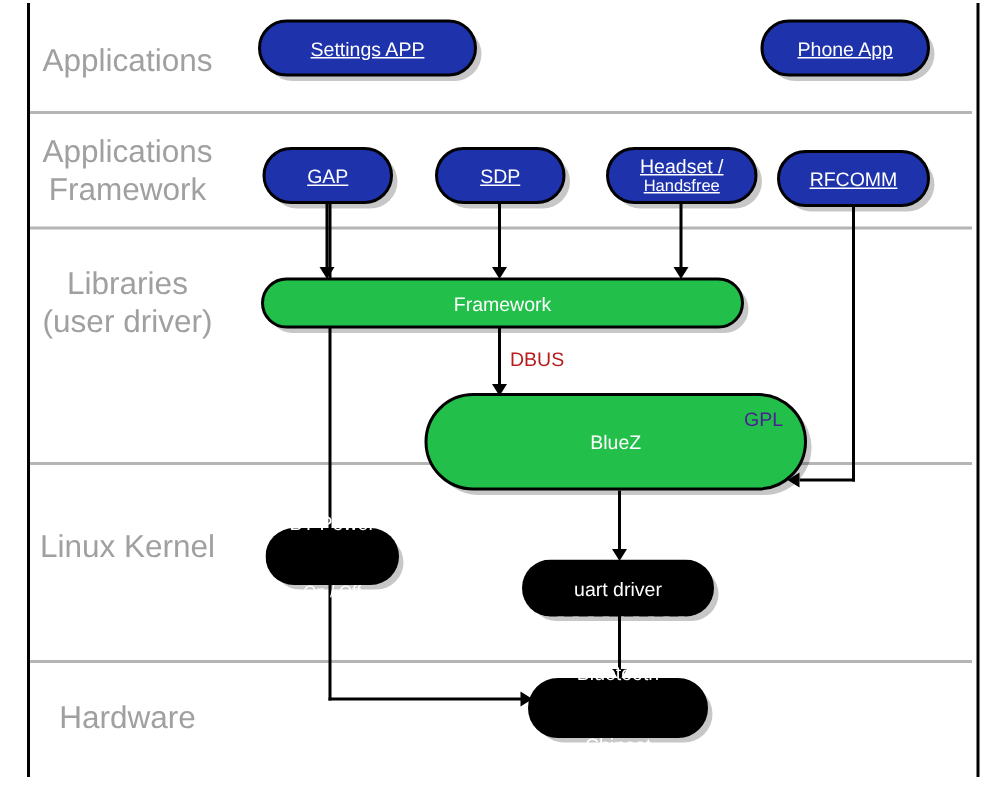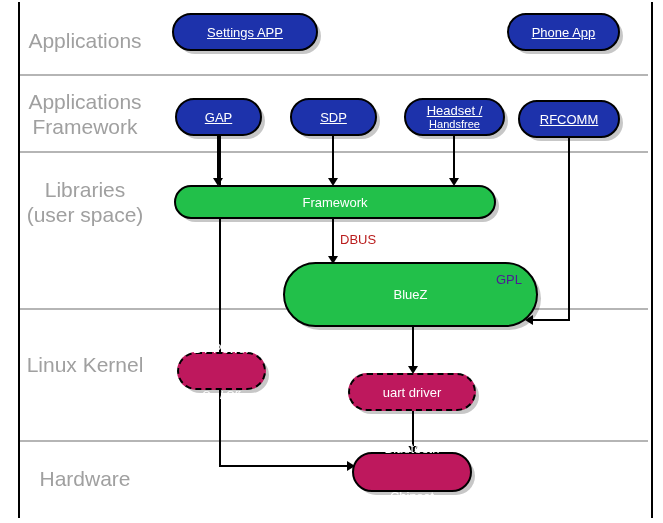--- a/index.html
+++ b/index.html
@@ -58,21 +58,21 @@
     align-items: center;
     justify-content: center;
     text-align: center;
     box-shadow: 4px 4px 0 -1px rgba(0,0,0,0.22);
     z-index: 4;
   }
   .node .l1 { font-size: 13px; line-height: 15px; }
   .node .l2 { font-size: 11px; line-height: 13px; }
   .node.blue  { background: #1d32ab; text-decoration: underline; }
   .node.green { background: #22c04a; }
-  .node.red   { background: #be185d; gap: 33px; }
+  .node.red   { background: #000000; gap: 33px; }
   .node.dashed { border-style: dashed; }
   .node.big .l1 { font-size: 13px; }
 
   .gpl-tag {
     position: absolute;
     right: 14px;
     top: 8px;
     font-size: 13px;
     color: #4c1d95;
   }
@@ -121,21 +121,21 @@
 
   <div class="divider" style="top:74px;"></div>
   <div class="divider" style="top:151px;"></div>
   <div class="divider" style="top:308px;"></div>
   <div class="divider" style="top:440px;"></div>
 
   <div class="layer-label" style="top:28px;">Applications</div>
   <div class="layer-label" style="top:89px;">Applications
 Framework</div>
   <div class="layer-label" style="top:177px;">Libraries
-(user space)</div>
+(user driver)</div>
   <div class="layer-label" style="top:352px;">Linux Kernel</div>
   <div class="layer-label" style="top:466px;">Hardware</div>
 
   <div class="conn vline" style="left:217px; top:136px; height:47px;"></div>
   <div class="arrow down" style="left:213px; top:178px;"></div>
 
   <div class="conn vline" style="left:332px; top:136px; height:47px;"></div>
   <div class="arrow down" style="left:328px; top:178px;"></div>
 
   <div class="conn vline" style="left:453px; top:136px; height:47px;"></div>

